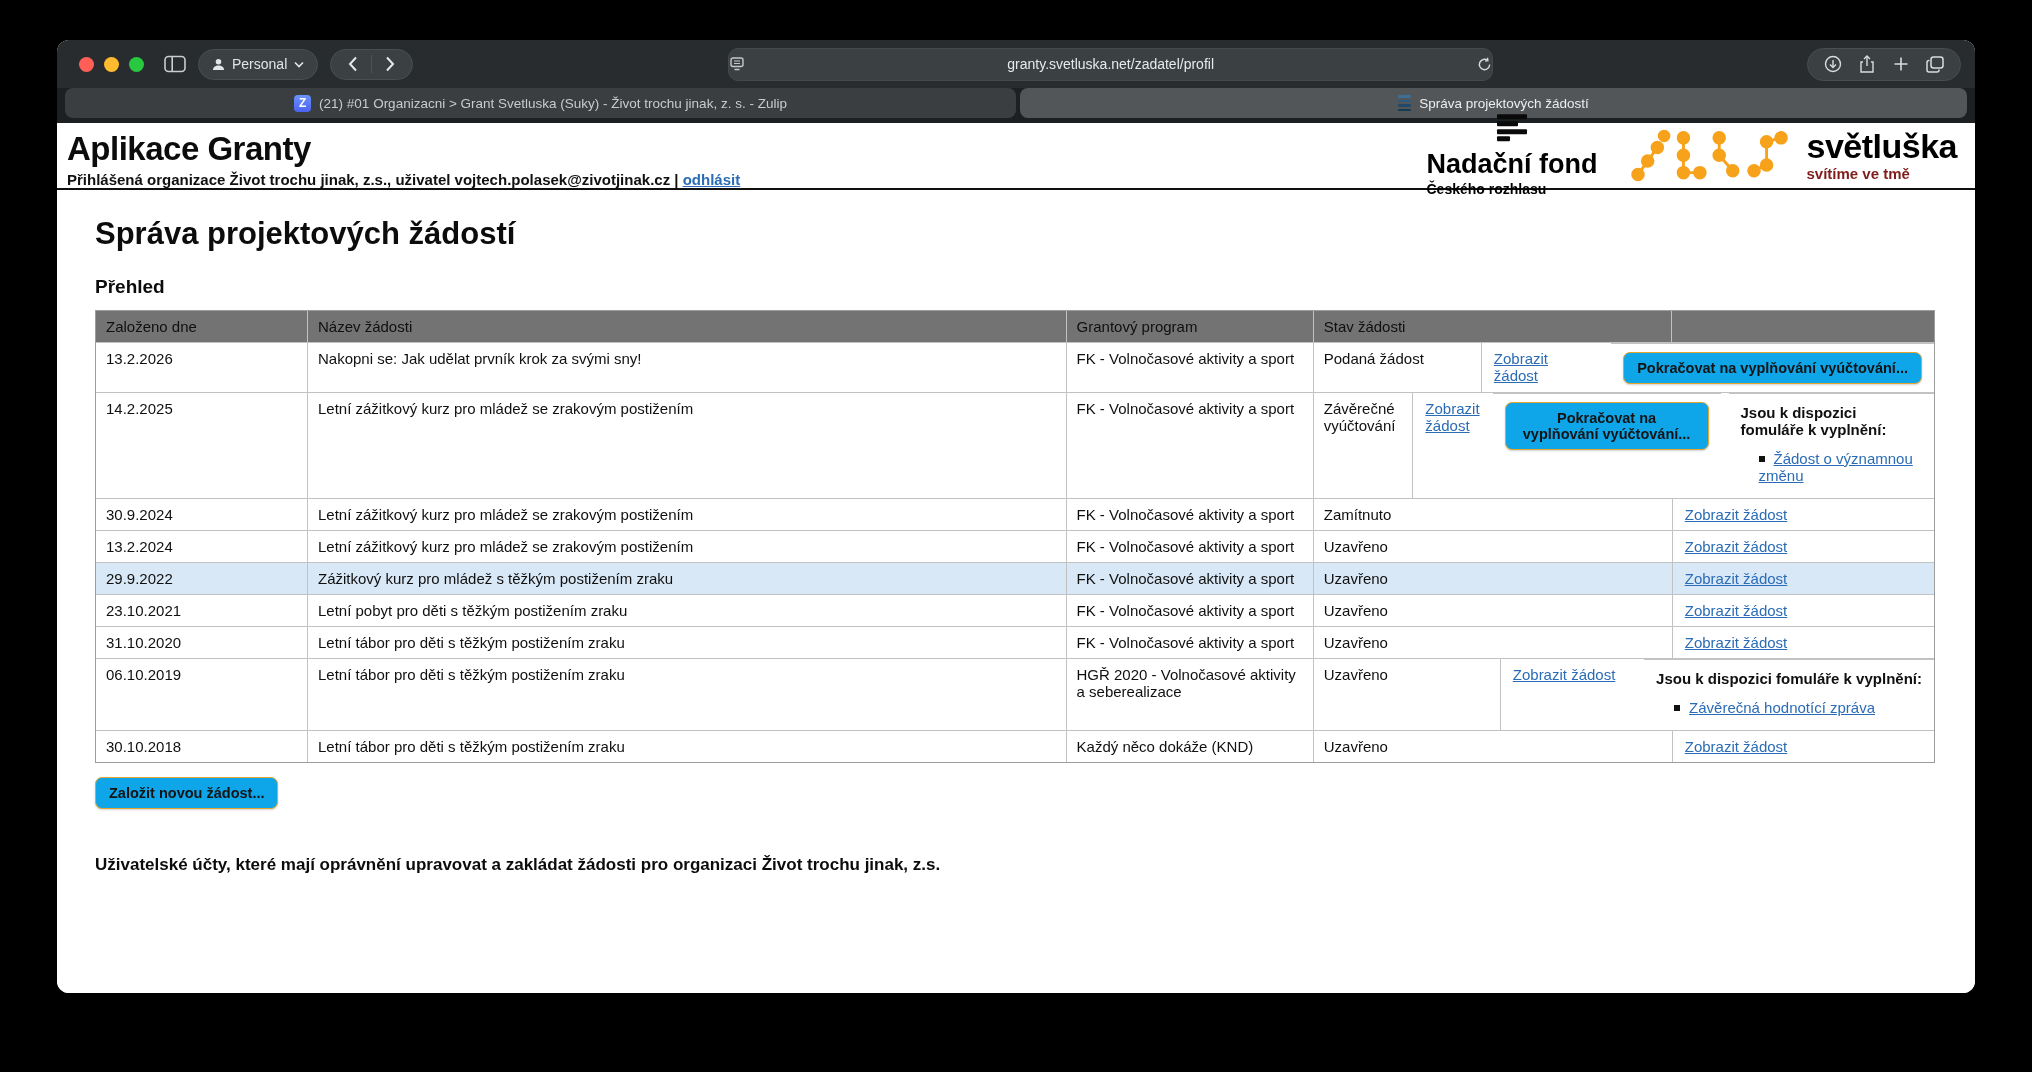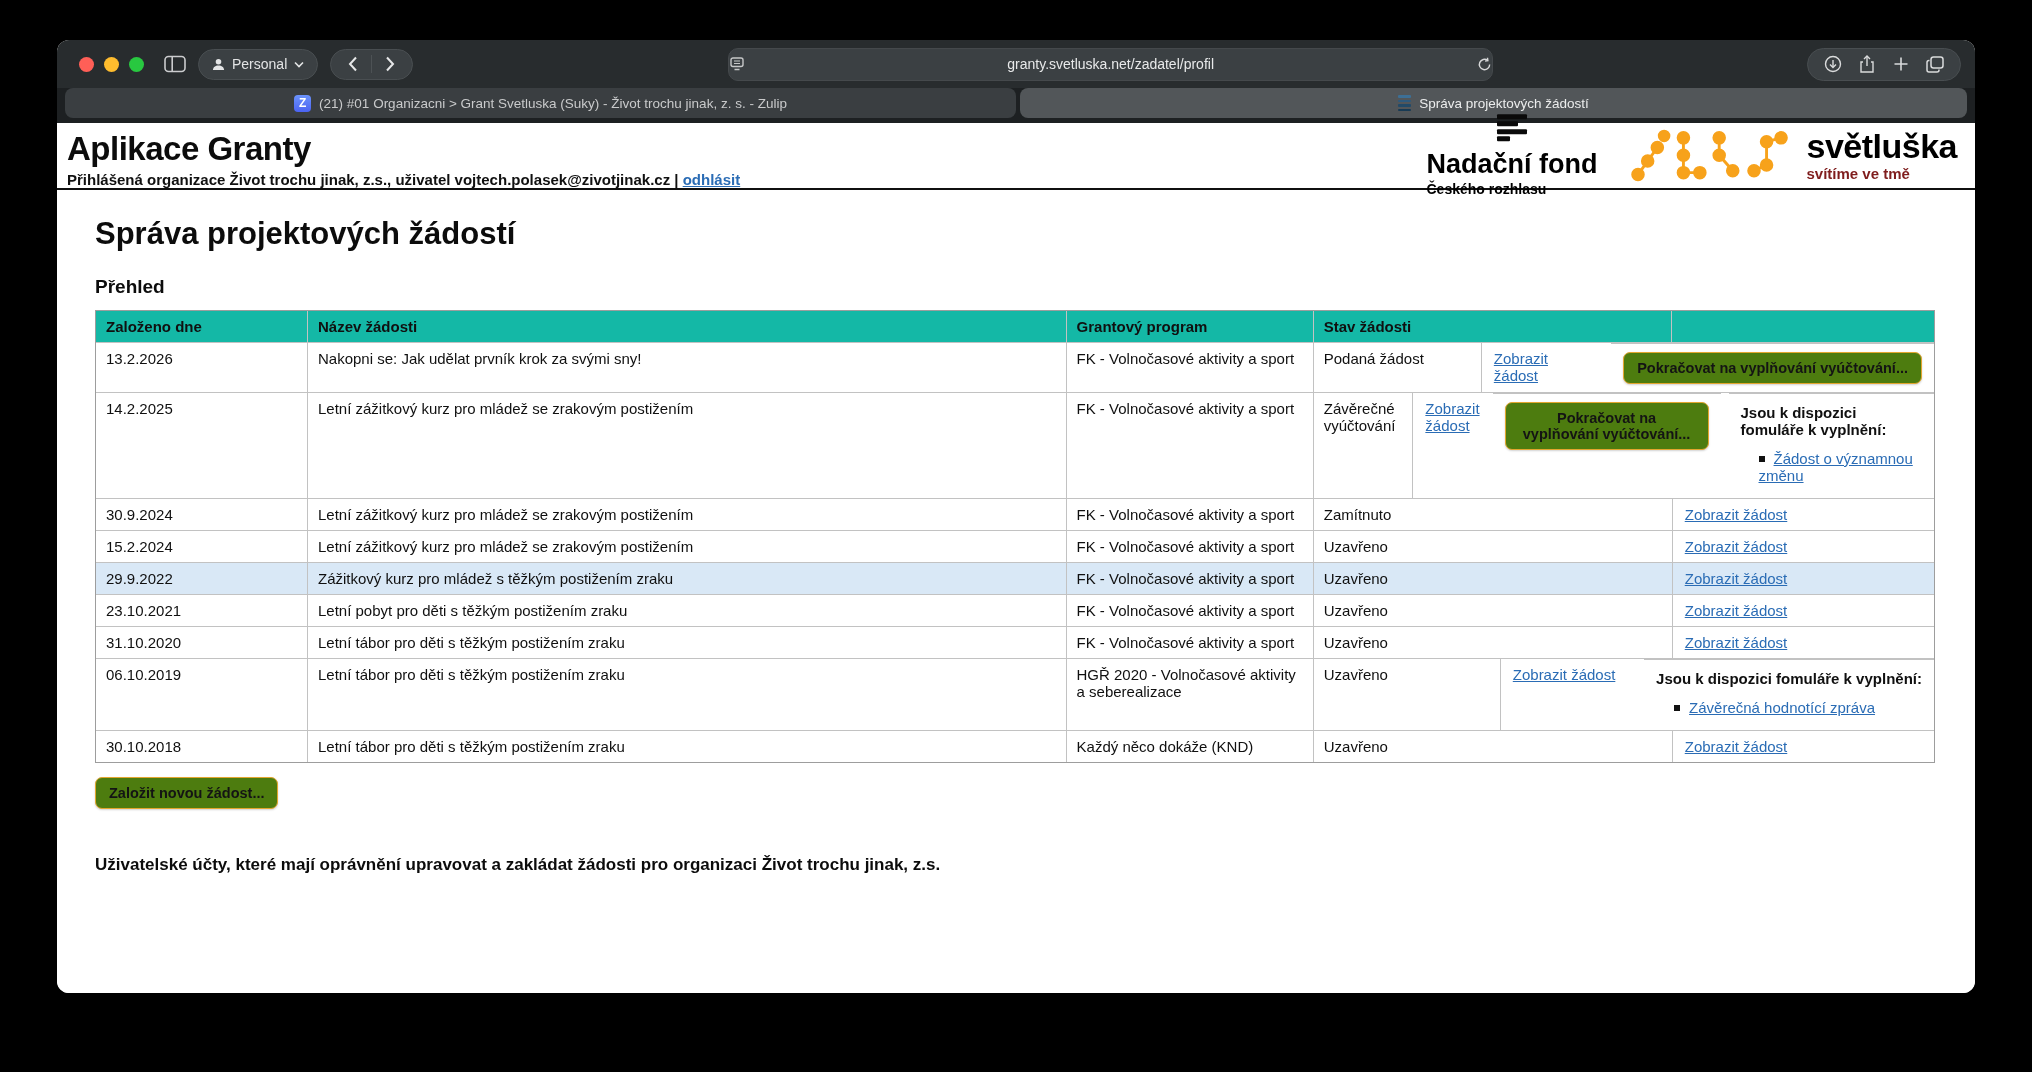--- a/index.html
+++ b/index.html
@@ -65,38 +65,38 @@
   .sv-text .l2 { font-size:15px; font-weight:bold; color:#7f1d1d; margin-top:2px; }
 
   
   .main { padding:0 40px 0 38px; }
   .page-title { font-size:31px; font-weight:bold; color:#0c0c0c; margin-top:26px; }
   .sec-h { font-size:19px; font-weight:bold; color:#0c0c0c; margin-top:24px; }
 
   .tbl { border:1px solid #9d9d9d; margin-top:12px; font-size:15px; color:#101010; }
   .t-row, .t-head { display:flex; align-items:stretch; }
   .t-row { border-top:1px solid #c2c2c2; }
-  .t-head { background:#14b8a6; font-weight:bold; }
+  .t-head { background:#737373; font-weight:normal; }
   .cell { padding:7px 10px; }
   .bl { border-left:1px solid #c2c2c2; }
   .c1 { width:11.48%; } .c2 { width:41.27%; } .c3 { width:13.45%; }
   .hc4 { width:19.51%; } .hc5 { width:14.29%; }
   .c45 { width:33.80%; border-left:1px solid #c2c2c2; display:flex; flex-direction:row;gap:8px; }
   .status-line { display:flex; flex:1; }
   .c4s { width:57.72%; padding:7px 10px; }
   .c5s { width:42.28%; border-left:1px solid #c2c2c2; padding:7px 12px; }
   .sub { border-top:1px solid #c2c2c2; padding:8px 12px; }
   .sub-forms { padding:10px 12px 12px; }
   .forms-label { font-weight:bold; }
   .forms-list { list-style:none; margin:12px 0 2px 18px; }
   .forms-list li::before { content:""; display:inline-block; width:6px; height:6px;
     background:#111; margin-right:9px; vertical-align:2px; }
   .t-row.highlight { background:#d9e8f6; }
 
-  .btn-orange { background:#4d7c0f; border:1px solid #e3a62f; border-radius:7px;
+  .btn-orange { background:#0ea5e9; border:1px solid #e3a62f; border-radius:7px;
     padding:7px 13px; font-size:14.5px; font-weight:bold; color:#141414; cursor:pointer;
     font-family:inherit; box-shadow:0 1px 2px rgba(0,0,0,0.18);text-align:center; }
   .new-btn { margin-top:14px; }
 
   .accounts-h { font-size:17px; font-weight:bold; margin-top:46px; color:#0c0c0c; }
 
   svg { display:block; }
 </style>
 </head>
 <body>
@@ -312,21 +312,21 @@
               <div class="cell c2 bl">Letní zážitkový kurz pro mládež se zrakovým postižením</div>
               <div class="cell c3 bl">FK - Volnočasové aktivity a sport</div>
               <div class="c45">
                 <div class="status-line">
                   <div class="c4s">Zamítnuto</div>
                   <div class="c5s"><a class="link">Zobrazit žádost</a></div>
                 </div>
               </div>
             </div>
             <div class="t-row">
-              <div class="cell c1">15.2.2024</div>
+              <div class="cell c1">13.2.2024</div>
               <div class="cell c2 bl">Letní zážitkový kurz pro mládež se zrakovým postižením</div>
               <div class="cell c3 bl">FK - Volnočasové aktivity a sport</div>
               <div class="c45">
                 <div class="status-line">
                   <div class="c4s">Uzavřeno</div>
                   <div class="c5s"><a class="link">Zobrazit žádost</a></div>
                 </div>
               </div>
             </div>
             <div class="t-row highlight">

